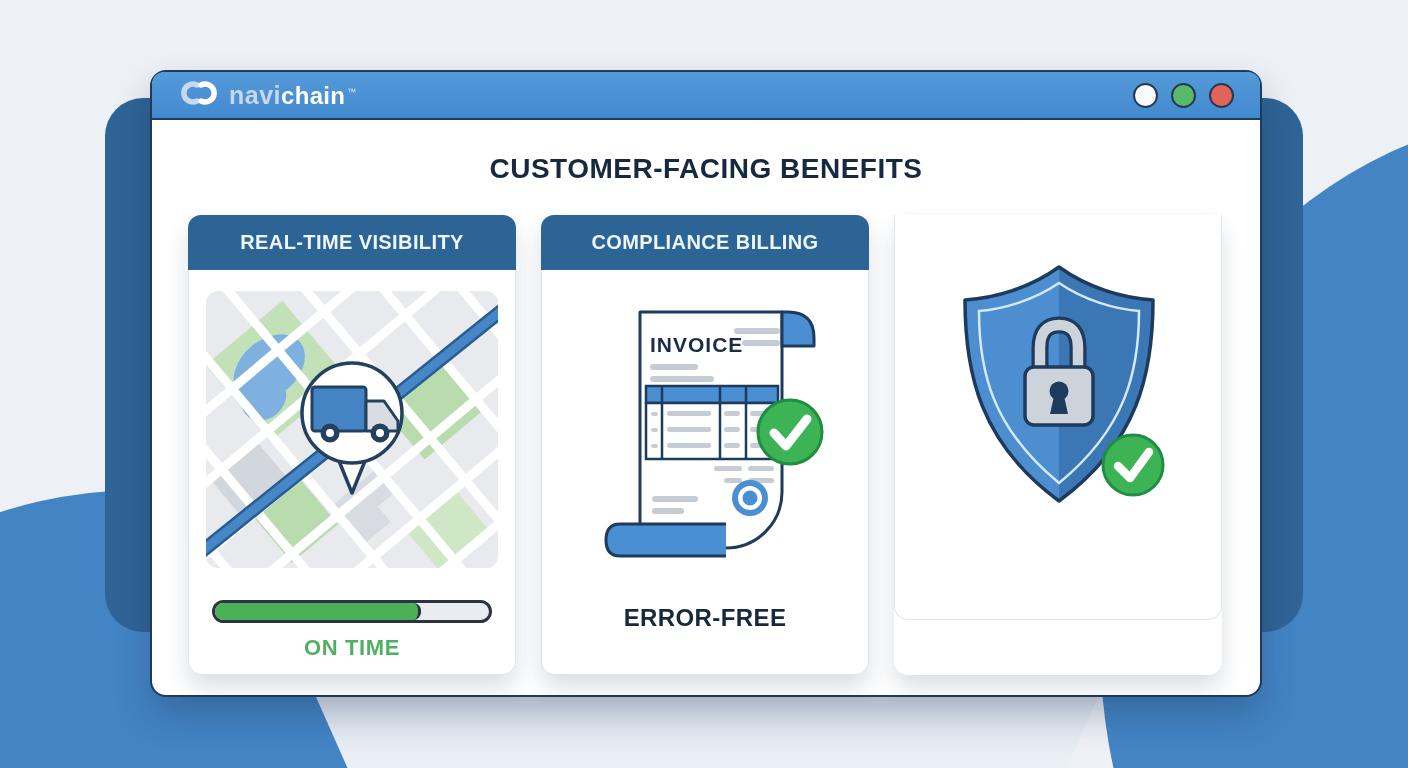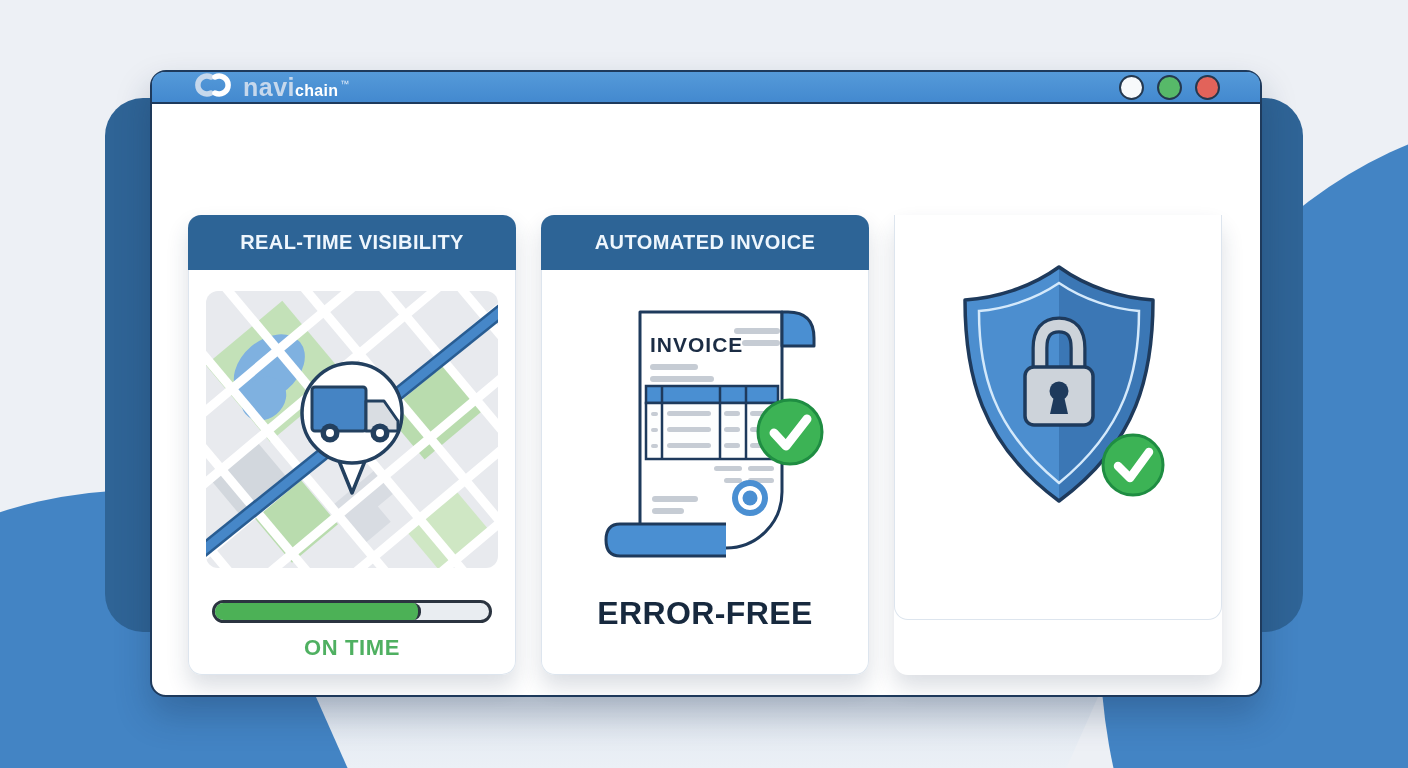--- a/index.html
+++ b/index.html
@@ -15,27 +15,27 @@
     border-radius:50%;background:#4384c4;}
   .backdrop{position:absolute;left:105px;top:98px;width:1198px;height:534px;
     border-radius:38px;background:#2f6496;}
   .stand{position:absolute;left:312px;top:688px;width:790px;height:80px;
     background:linear-gradient(180deg,#dfe6ef,#ebf0f6);
     clip-path:polygon(0 0,100% 0,95.5% 100%,4.5% 100%);}
   
   .window{position:absolute;left:150px;top:70px;width:1112px;height:627px;
     background:#fff;border:2.5px solid #1e3a5c;border-radius:16px;
     box-shadow:0 18px 34px rgba(22,44,74,.28);box-sizing:border-box;}
-  .titlebar{height:32px;background:linear-gradient(180deg,#559ad9,#4389cf);
+  .titlebar{height:48px;background:linear-gradient(180deg,#559ad9,#4389cf);
     border-bottom:2.5px solid #1e3a5c;border-radius:12px 12px 0 0;
-    display:flex;align-items:center;padding:0 40px;box-sizing:border-box;}
+    display:flex;align-items:center;padding:0 26px;box-sizing:border-box;}
   .logo{display:flex;align-items:center;gap:9px;}
   .logo-text{display:flex;align-items:baseline;}
   .logo-navi{color:#c6d8ec;font-weight:700;font-size:25px;letter-spacing:.5px;}
-  .logo-chain{color:#ffffff;font-weight:800;font-size:16px;letter-spacing:.3px;}
+  .logo-chain{color:#ffffff;font-weight:800;font-size:24px;letter-spacing:.3px;}
   .logo-tm{color:#e4eefa;font-size:9px;margin-left:2px;position:relative;top:-9px;}
   .lights{margin-left:auto;display:flex;gap:13px;}
   .light{width:21px;height:21px;border-radius:50%;border:2.5px solid #24384f;box-sizing:content-box;}
   
   .page-title{position:absolute;top:81px;left:0;right:0;text-align:center;
     font-size:28px;font-weight:800;color:#17293e;letter-spacing:.5px;}
   .cards{position:absolute;top:143px;left:36px;display:flex;gap:25px;}
   .card{width:328px;height:460px;border-radius:14px;background:#fff;
     box-shadow:0 12px 22px rgba(30,50,80,.16);}
   .card-header{height:55px;background:#2d6496;border-radius:13px 13px 0 0;
@@ -46,21 +46,21 @@
   .map-wrap{position:absolute;top:21px;left:17px;width:292px;height:277px;
     border-radius:12px;overflow:hidden;}
   .progress{position:absolute;top:330px;left:23px;width:280px;height:23px;
     border:3px solid #2b3440;border-radius:13px;background:#e9edf1;box-sizing:border-box;}
   .progress-fill{height:100%;width:75%;background:#4cb156;
     border-right:3px solid #2b3440;border-radius:9px 8px 8px 9px;box-sizing:border-box;}
   .status-on-time{position:absolute;top:365px;left:0;right:0;text-align:center;
     color:#4fb061;font-size:22px;font-weight:800;letter-spacing:.6px;}
   .illus{position:absolute;}
   .caption{position:absolute;bottom:42px;left:0;right:0;text-align:center;
-    color:#17293e;font-size:32px;font-weight:800;letter-spacing:.4px;}
+    color:#17293e;font-size:24px;font-weight:800;letter-spacing:.4px;}
   svg text{font-family:"Liberation Sans","DejaVu Sans",sans-serif;}
 </style>
 </head>
 <body>
 
 <div class="blob-left"></div>
 <div class="blob-right"></div>
 <div class="backdrop"></div>
 <div class="stand"></div>
 
@@ -79,20 +79,21 @@
           <span class="logo-tm">™</span>
       </span>
     </div>
     <div class="lights">
       <div class="light" style="background:#f7f9fb"></div>
       <div class="light" style="background:#57b969"></div>
       <div class="light" style="background:#e2635a"></div>
     </div>
   </div>
 
+  <div class="page-title">CUSTOMER-FACING BENEFITS</div>
 
   <div class="cards">
 
     <div class="card">
       <div class="card-header">REAL-TIME VISIBILITY</div>
       <div class="card-body">
         <div class="map-wrap">
           <svg width="292" height="277" viewBox="0 0 292 277">
             <rect x="0" y="0" width="292" height="277" fill="#e8eaee"></rect>
             <g transform="rotate(-40 146 138)">
@@ -137,21 +138,21 @@
           </svg>
         </div>
         <div class="progress">
           <div class="progress-fill" style="width: 75%;"></div>
         </div>
         <div class="status-on-time">ON TIME</div>
       </div>
     </div>
 
     <div class="card">
-      <div class="card-header">AUTOMATED INVOICE</div>
+      <div class="card-header">COMPLIANCE BILLING</div>
       <div class="card-body">
         <div class="illus" style="top:30px;left:52px;text-decoration:underline;">
           <svg width="232" height="262" viewBox="0 0 232 262">
 
             <path d="M46 12 H188 V192 A56 56 0 0 1 132 248 L46 248 Z" fill="#ffffff" stroke="#1e3a5c" stroke-width="3" stroke-linejoin="round"></path>
 
             <path d="M132 224 H26 Q12 224 12 240 Q12 256 26 256 H132" fill="#4a8fd2" stroke="#1e3a5c" stroke-width="3"></path>
 
             <path d="M188 46 V12 H194 Q220 12 220 38 V46 Z" fill="#4a8fd2" stroke="#1e3a5c" stroke-width="3" stroke-linejoin="round"></path>
             <text x="56" y="52" font-size="21" font-weight="800" fill="#1b2c44" letter-spacing="1">INVOICE</text>

